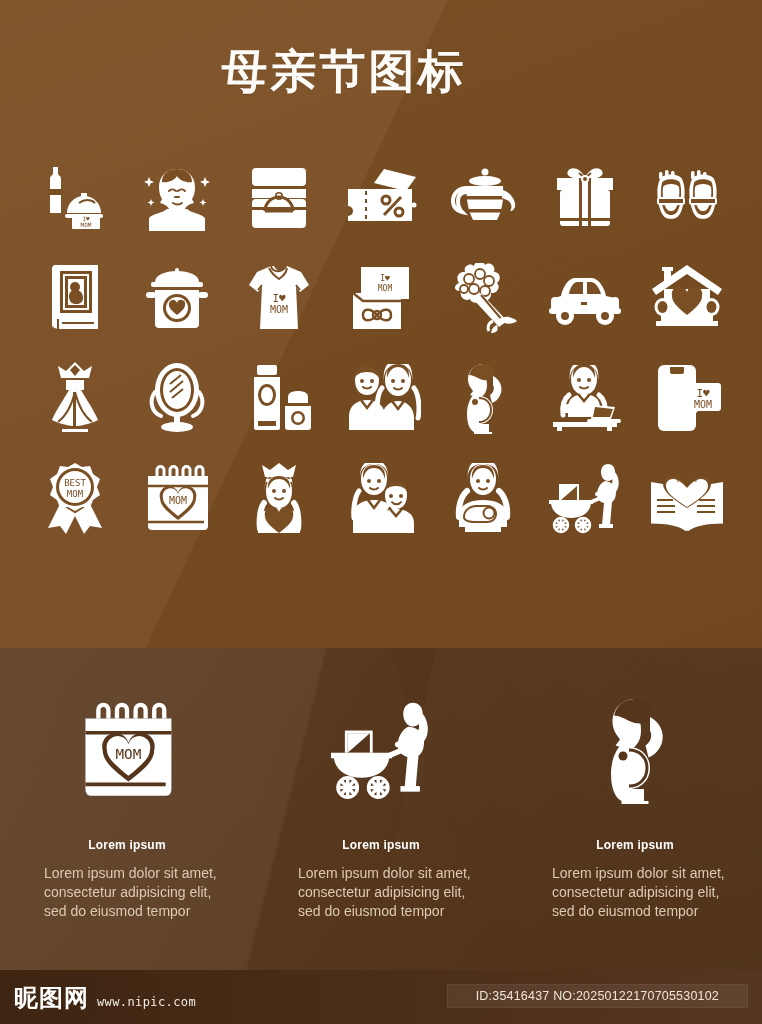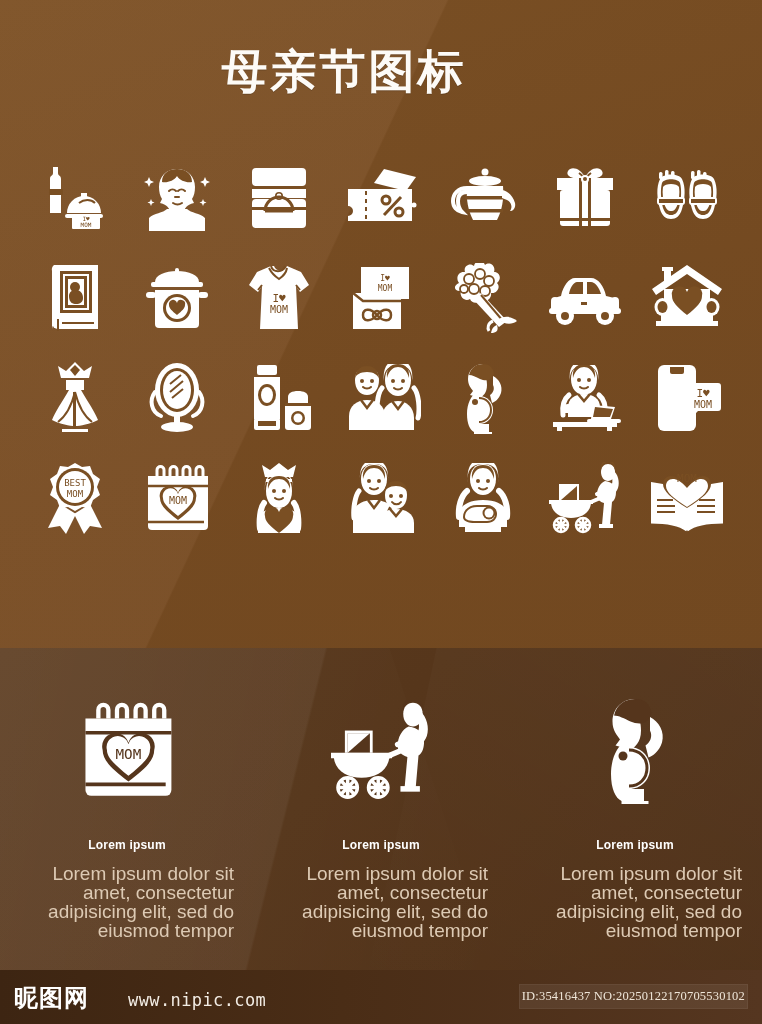--- a/index.html
+++ b/index.html
@@ -74,52 +74,51 @@
     display:flex;flex-direction:column;align-items:center;
   }
   .feature-icon{height:124px;display:flex;align-items:center;justify-content:center;}
   .feature-title{
     margin-top:26px;
     color:#ffffff;font-size:12px;font-weight:bold;letter-spacing:0.2px;
   }
   .feature-text{
     margin-top:12px;
     width:190px;
-    text-align:right;
+    text-align:left;
     color:#ddcab4;
-    font-size:19px;
+    font-size:14px;
     line-height:19px;
     margin-left:24px;
   }
 
   
   .footer{
     position:absolute;left:0;bottom:0;width:762px;height:54px;
     background:linear-gradient(90deg,#3d2512 0%, #4a2d16 45%, #553620 100%);
   }
   .footer-brand{
     position:absolute;left:14px;top:12px;
     display:flex;align-items:baseline;gap:8px;
   }
   .brand-cn{
     color:#ffffff;font-size:24px;font-weight:bold;letter-spacing:1px;
     font-family:"DejaVu Sans","Liberation Sans",sans-serif;
   }
   .brand-url{
-    color:#f2ece4;font-size:17px;letter-spacing:0.4px;
+    color:#f2ece4;font-size:12px;letter-spacing:0.4px;
     font-family:"DejaVu Sans Mono","Liberation Mono",monospace;
-    margin-left:31px;
   }
   .footer-id{
     position:absolute;right:14px;top:14px;
     background:rgba(255,255,255,0.07);
     border:1px solid rgba(255,255,255,0.05);
-    padding:4px 2px;
+    padding:4px 28px;
     color:#efe6d9;font-size:12.5px;letter-spacing:0.2px;
-    font-family:Liberation Serif, serif;
+    font-family:Liberation Sans, sans-serif;
   }
 </style>
 </head>
 <body>
 
 <div class="page">
 
   <div class="top-panel">
 
     <div class="title">母亲节图标</div>

